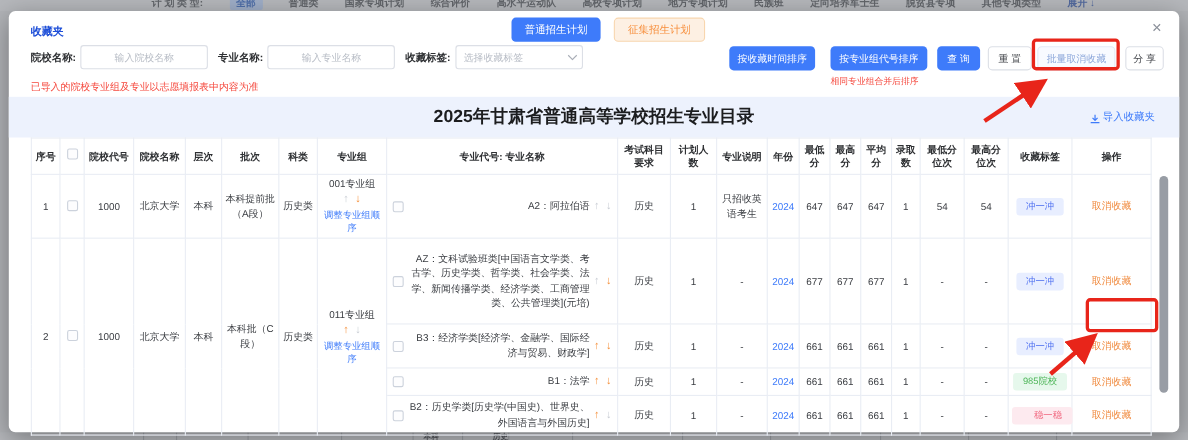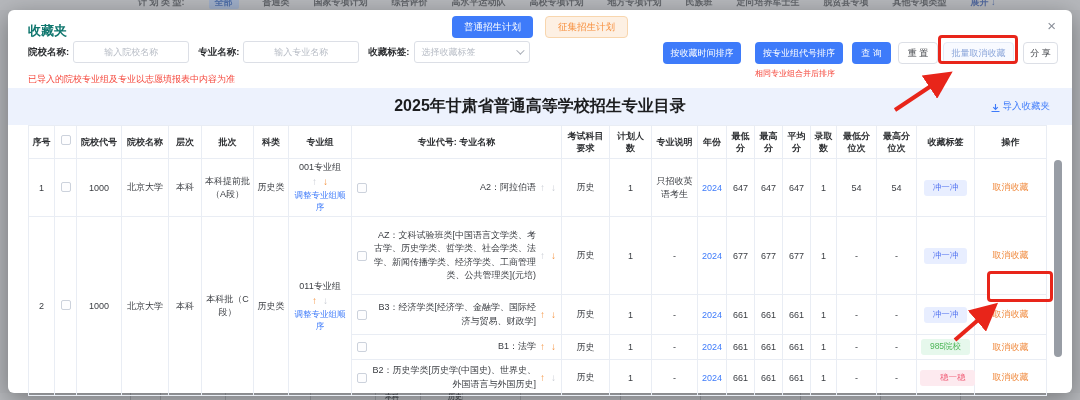--- a/index.html
+++ b/index.html
@@ -10,24 +10,24 @@
   .backdrop-top { position:absolute; left:0; top:0; width:1080px; height:10px; overflow:hidden; background:#b6b8bc; }
   .backdrop-top .inner { display:flex; gap:24px; padding-left:138px; margin-top:-4px; font-size:9px; color:#63666b; white-space:nowrap; font-weight:bold; }
   .backdrop-top .opt.active { color:#4e6ea8; background:#9faec8; padding:0 6px; border-radius:2px; }
   .backdrop-top .expand { color:#52699e; }
   .backdrop-bottom { position:absolute; left:0; bottom:0; width:1080px; height:7px; background:#b6b8bc; overflow:hidden; }
   .backdrop-bottom .vline { position:absolute; top:0; width:1px; height:7px; background:#9b9ea3; }
   .backdrop-bottom .frag { position:absolute; top:-1px; font-size:7px; color:#54575c; font-weight:bold; }
 
   
   .modal { position:absolute; left:8px; top:10px; width:1064px; height:383px; background:#fff; border-radius:6px; box-shadow:0 6px 24px rgba(0,0,0,.35); }
-  .modal-title { position:absolute; left:20px; top:12px; font-size:13px; font-weight:bold; color:#0f766e; }
+  .modal-title { position:absolute; left:20px; top:12px; font-size:10px; font-weight:bold; color:#1d4ed8; }
   .close-icon { position:absolute; right:16px; top:8px; font-size:15px; color:#8a8f99; cursor:pointer; line-height:1; }
 
-  .plan-tabs { position:absolute; left:444px; top:6px; display:flex; gap:12px; }
+  .plan-tabs { position:absolute; left:457px; top:6px; display:flex; gap:12px; }
   .plan-tab { height:22px; padding:0 12px; font-size:9.5px; border-radius:4px; display:flex; align-items:center; cursor:pointer; }
   .plan-tab.active { background:#3e7bfa; color:#fff; }
   .plan-tab.inactive { background:#fdf0e3; color:#f78f3d; border:1px solid #f8d6ae; }
 
   
   .filter-row { position:absolute; left:20px; top:31px; display:flex; align-items:center; gap:9px; }
   .f-item { display:flex; align-items:center; gap:4px; }
   .f-label { font-size:9.5px; font-weight:bold; color:#2e3033; white-space:nowrap; }
   .f-input, .f-select { width:116px; height:22px; border:1px solid #dcdfe6; border-radius:3px; font-size:9px; padding:0 7px; color:#606266; background:#fff;text-align:center; }
   .f-input::placeholder { color:#b8bdc6; }

